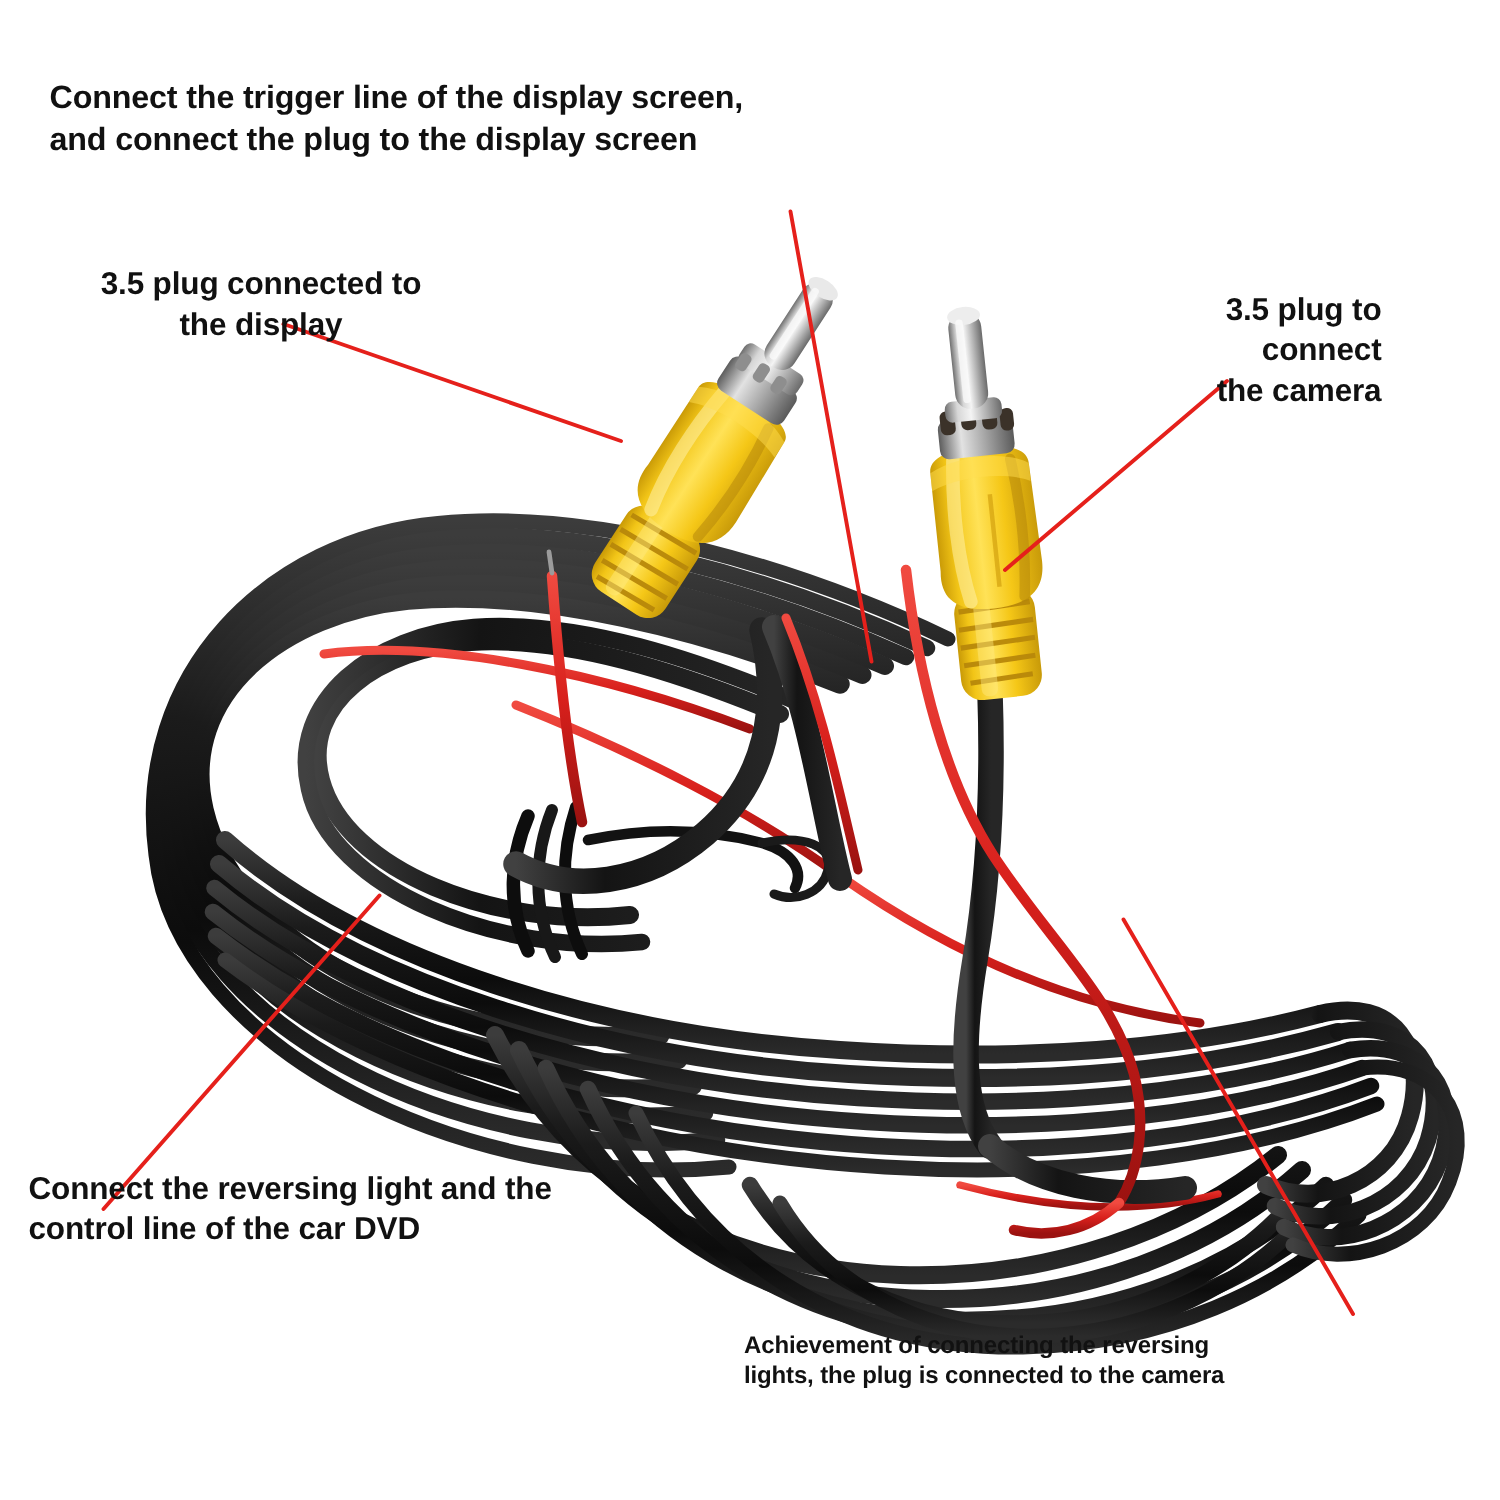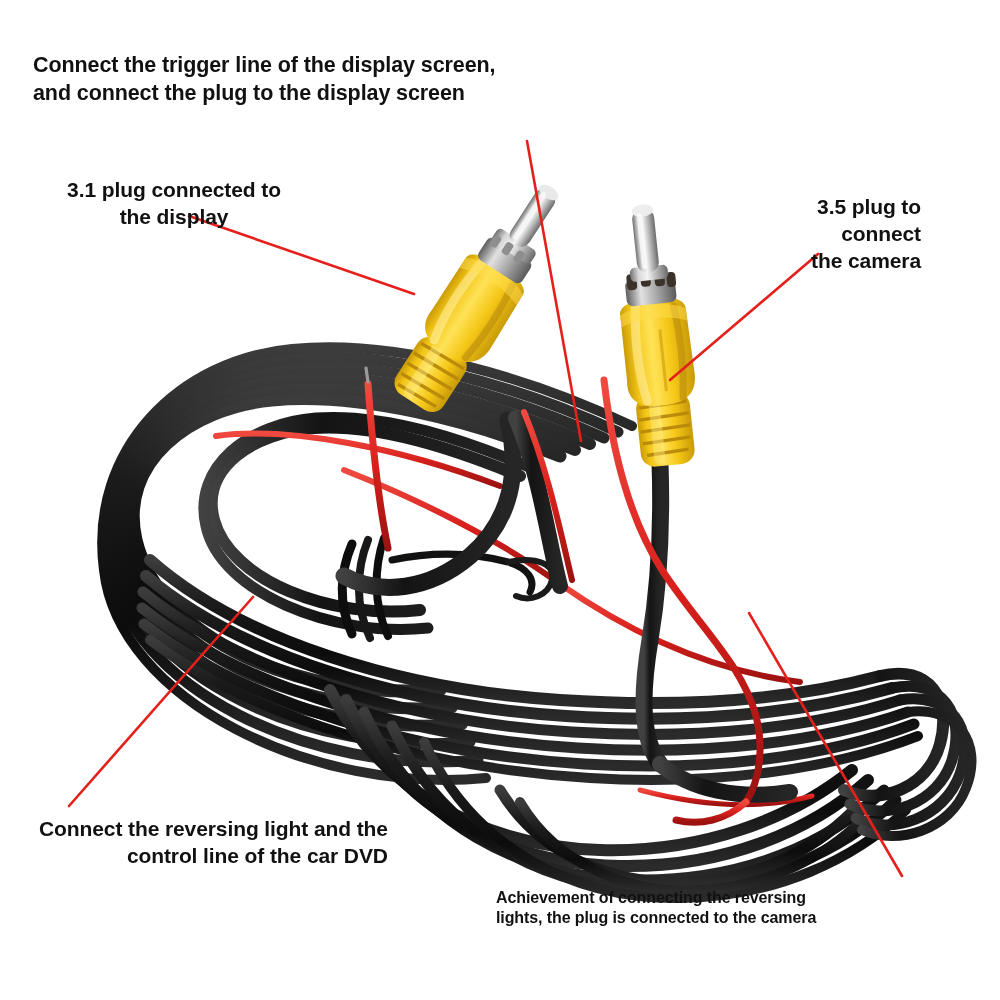--- a/index.html
+++ b/index.html
@@ -50,24 +50,23 @@
     width: 268px;
   }
   #callout-plug-camera {
     left: 748px;
     top: 194px;
     font-size: 21px;
     text-align: right;
   }
   #callout-reversing-light {
     left: 19px;
-    top: 816px;
+    top: 780px;
     font-size: 21px;
-    text-align: right;
-    margin-left: 20px;
+    text-align: left;
   }
   #callout-achievement {
     left: 496px;
     top: 888px;
     font-size: 16px;
     text-align: left;
   }
 </style>
 </head>
 <body>
@@ -292,21 +291,21 @@
       <line x1="189" y1="216" x2="414" y2="294" stroke="#E5201B" stroke-width="2.6"></line>
       <line x1="818" y1="254" x2="670" y2="380" stroke="#E5201B" stroke-width="2.6"></line>
       <line x1="69" y1="806" x2="253" y2="597" stroke="#E5201B" stroke-width="2.6"></line>
       <line x1="902" y1="876" x2="749" y2="613" stroke="#E5201B" stroke-width="2.6"></line>
     </g>
   </svg>
 
   <div class="callout" id="callout-trigger-line">Connect the trigger line of the display screen,
 and connect the plug to the display screen</div>
 
-  <div class="callout" id="callout-plug-display">3.1 plug connected to
+  <div class="callout" id="callout-plug-display">3.5 plug connected to
 the display</div>
 
   <div class="callout" id="callout-plug-camera">3.5 plug to connect
 the camera</div>
 
   <div class="callout" id="callout-reversing-light">Connect the reversing light and the
 control line of the car DVD</div>
 
   <div class="callout" id="callout-achievement">Achievement of connecting the reversing
 lights, the plug is connected to the camera</div>

